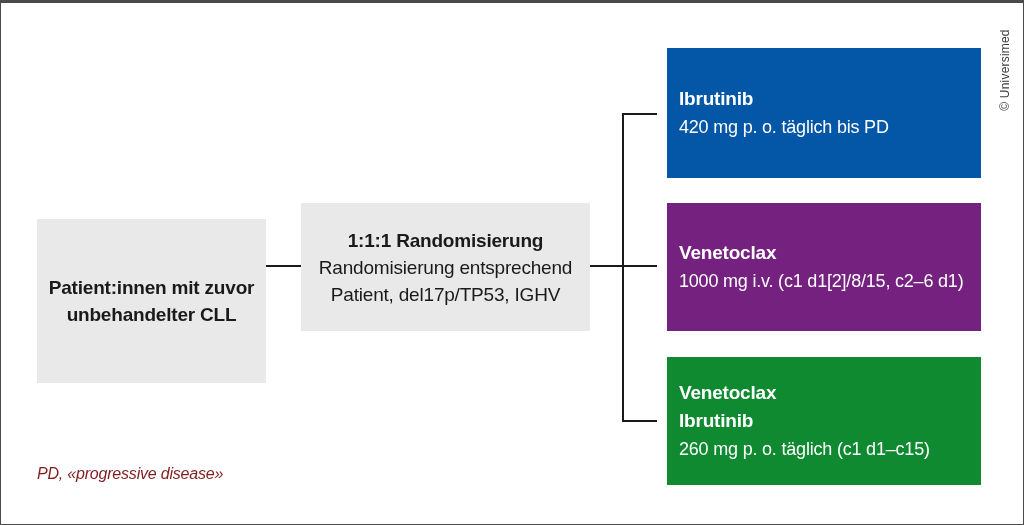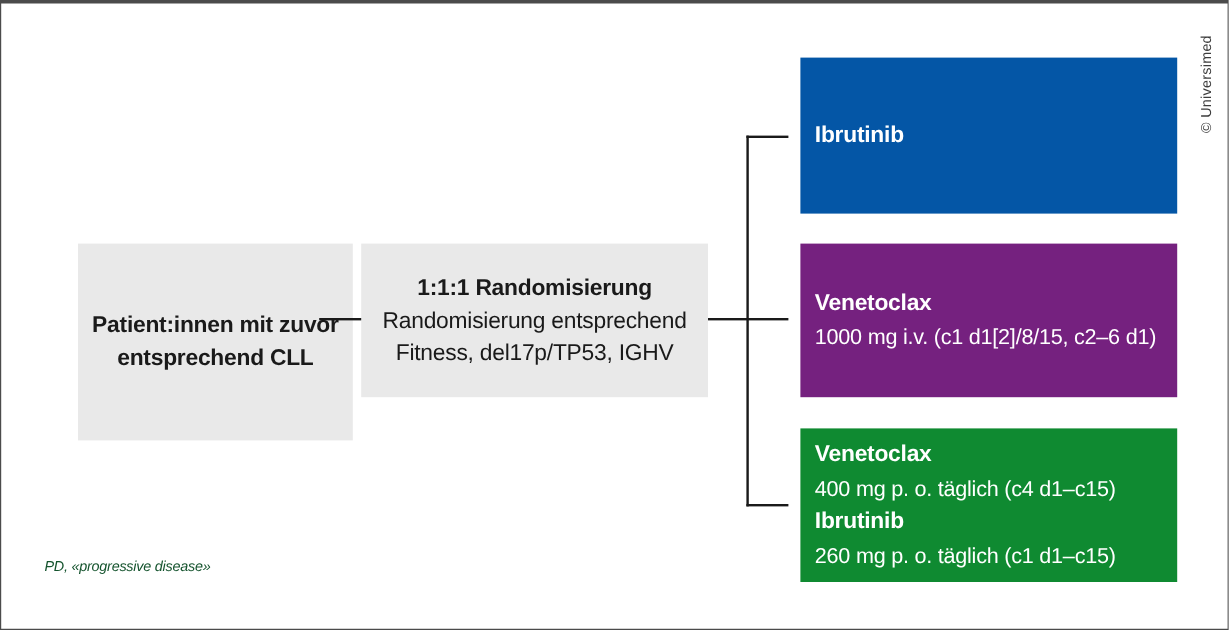--- a/index.html
+++ b/index.html
@@ -26,21 +26,21 @@
   
   .gray-box {
     background: #e9e9e9;
     color: #1a1a1a;
     text-align: center;
     font-size: 19px;
     line-height: 27px;
     letter-spacing: -0.2px;
   }
 
-  #patient-box { left: 36px; top: 200px; width: 229px; height: 164px; font-weight: 700; font-size: 19px; margin-left: 28px; }
+  #patient-box { left: 36px; top: 216px; width: 229px; height: 164px; font-weight: 700; font-size: 19px; }
   #random-box  { left: 300px; top: 200px; width: 289px; height: 128px; }
   #random-box .title { font-weight: 700; }
   .it { }
 
   
   .arm-box {
     left: 656px;
     width: 314px;
     color: #ffffff;
     padding-left: 12px;
@@ -65,22 +65,22 @@
   #trunk               { left: 621px; top: 110px; height: 309px; }
   #branch-top          { left: 621px; top: 110px; width: 35px; }
   #branch-bottom       { left: 621px; top: 417px; width: 35px; }
 
   
   .footnote {
     position: absolute;
     left: 36px;
     top: 462px;
     font-style: italic;
-    font-size: 12px;
-    color: #14532d;
+    font-size: 16px;
+    color: #7f1d1d;
     letter-spacing: -0.2px;
   }
 
   
   .copyright {
     position: absolute;
     left: 944px;
     top: 60px;
     width: 120px;
     height: 14px;
@@ -91,47 +91,47 @@
     letter-spacing: 0.2px;
   }
 </style>
 </head>
 <body>
 
 <div class="canvas">
 
   <div class="box gray-box" id="patient-box">
     <div>Patient:innen mit zuvor</div>
-    <div>entsprechend CLL</div>
+    <div>unbehandelter CLL</div>
   </div>
 
   <div class="box gray-box" id="random-box">
     <div class="title">1:1:1 Randomisierung</div>
     <div>Randomisierung entsprechend</div>
-    <div><span>Fitness, del17p/</span><span class="it">TP53</span><span>, </span><span class="it">IGHV</span></div>
+    <div><span>Patient, del17p/</span><span class="it">TP53</span><span>, </span><span class="it">IGHV</span></div>
   </div>
 
   <div class="line h-line" id="conn-patient-random"></div>
   <div class="line h-line" id="conn-random-arm2"></div>
   <div class="line v-line" id="trunk"></div>
   <div class="line h-line" id="branch-top"></div>
   <div class="line h-line" id="branch-bottom"></div>
 
   <div class="box arm-box" id="arm-1" style="background-color: rgb(4, 86, 166);">
     <div class="drug">Ibrutinib</div>
+    <div>420 mg p. o. täglich bis PD</div>
   </div>
 
   <div class="box arm-box" id="arm-2" style="background-color: rgb(117, 33, 127);">
     <div class="drug">Venetoclax</div>
     <div>1000 mg i.v. (c1 d1[2]/8/15, c2–6 d1)</div>
   </div>
 
   <div class="box arm-box" id="arm-3" style="background-color: rgb(15, 138, 49);">
     <div class="drug">Venetoclax</div>
-    <div>400 mg p. o. täglich (c4 d1–c15)</div>
     <div class="drug">Ibrutinib</div>
     <div>260 mg p. o. täglich (c1 d1–c15)</div>
   </div>
 
   <div class="footnote">PD, «progressive disease»</div>
 
   <div class="copyright">© Universimed</div>
 
 </div>
 

